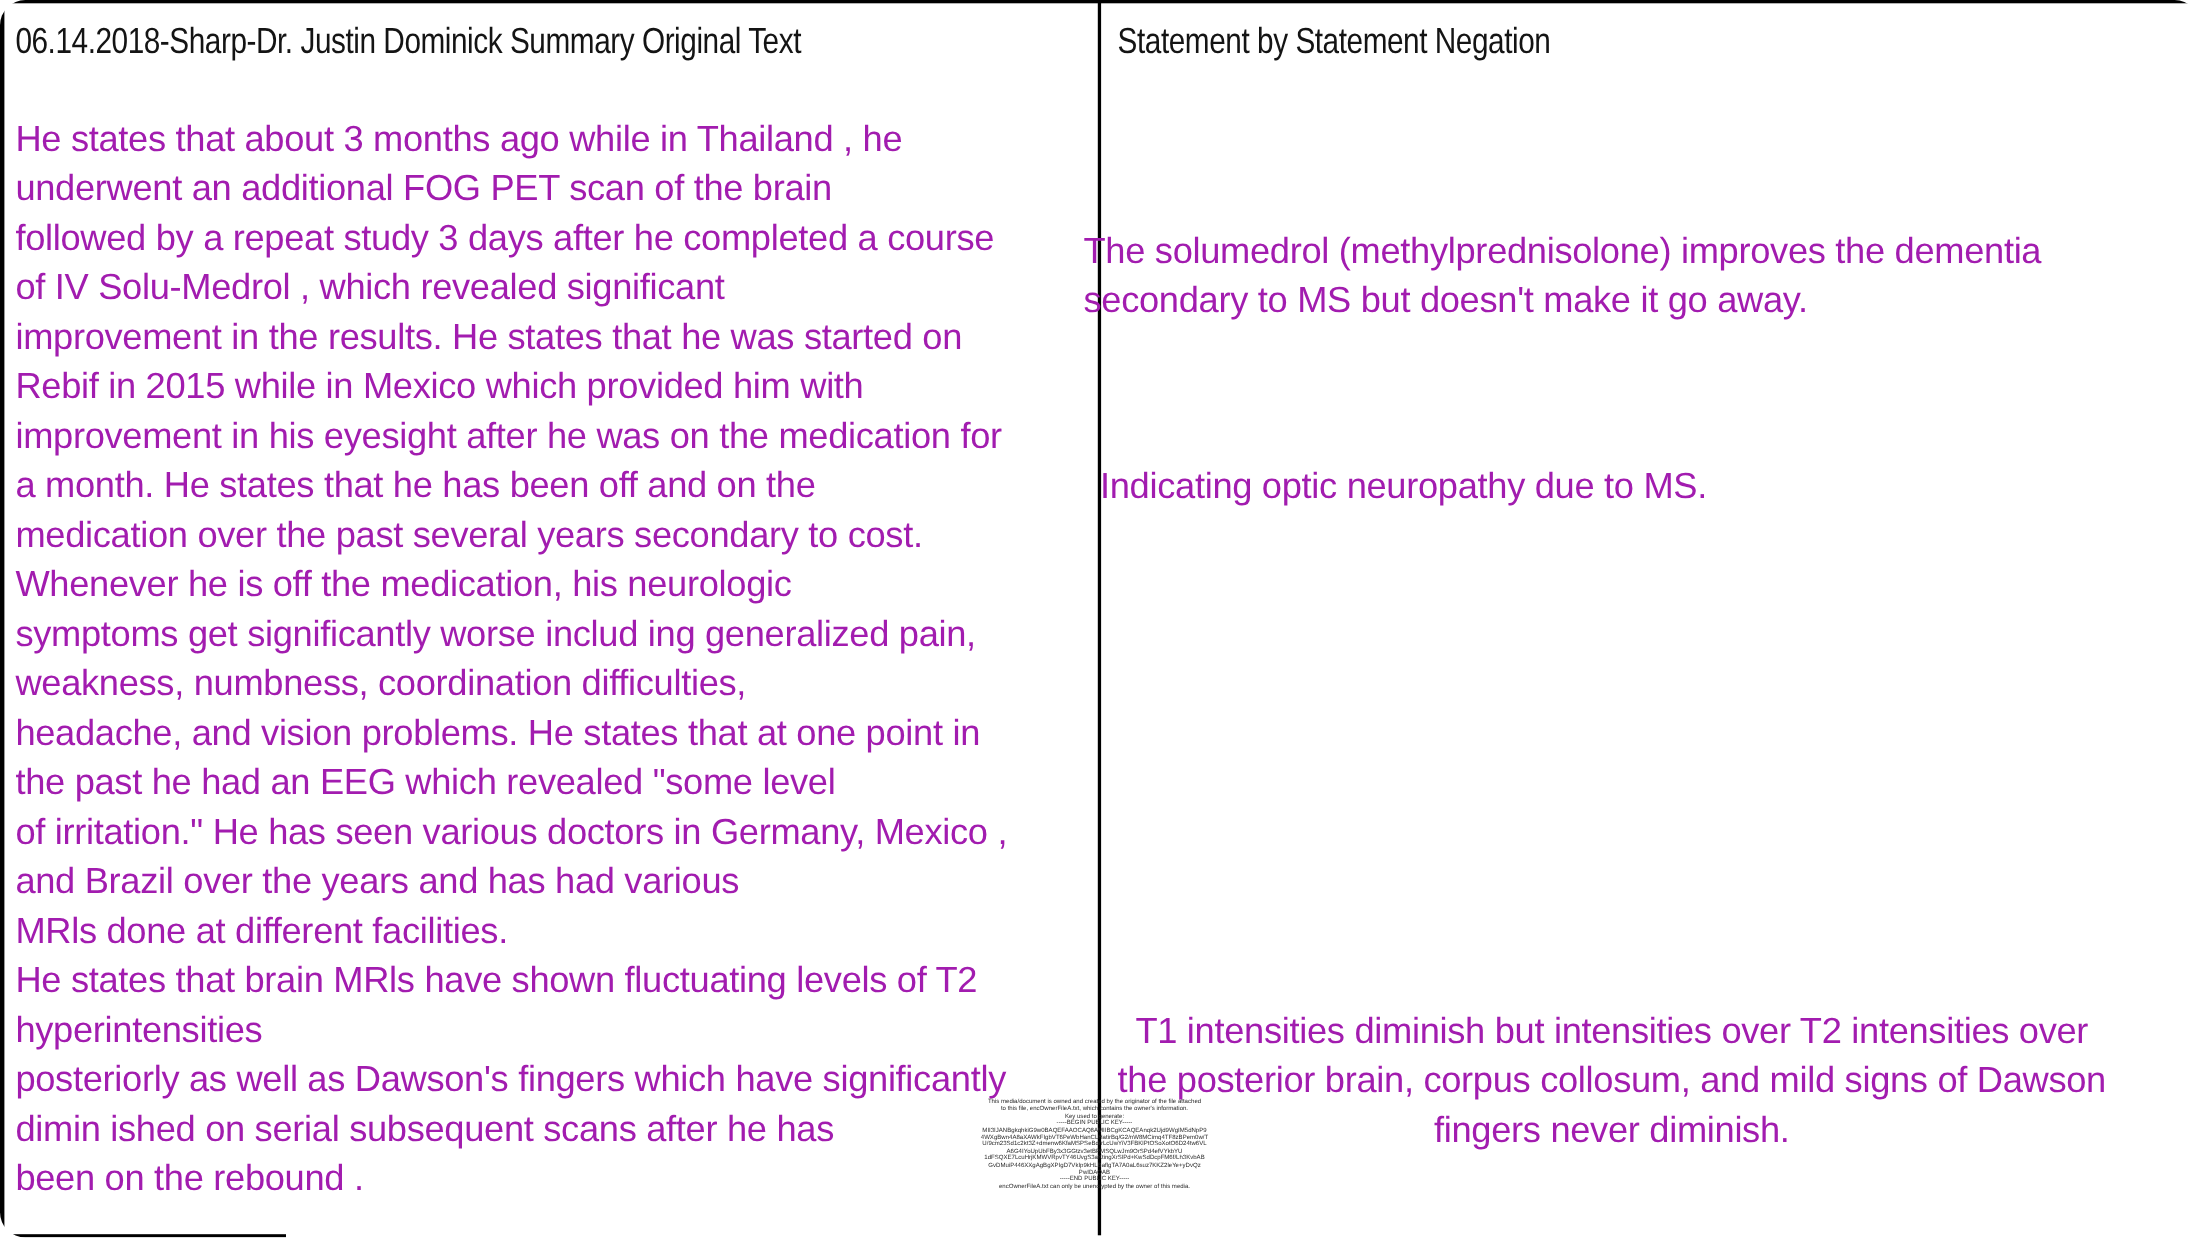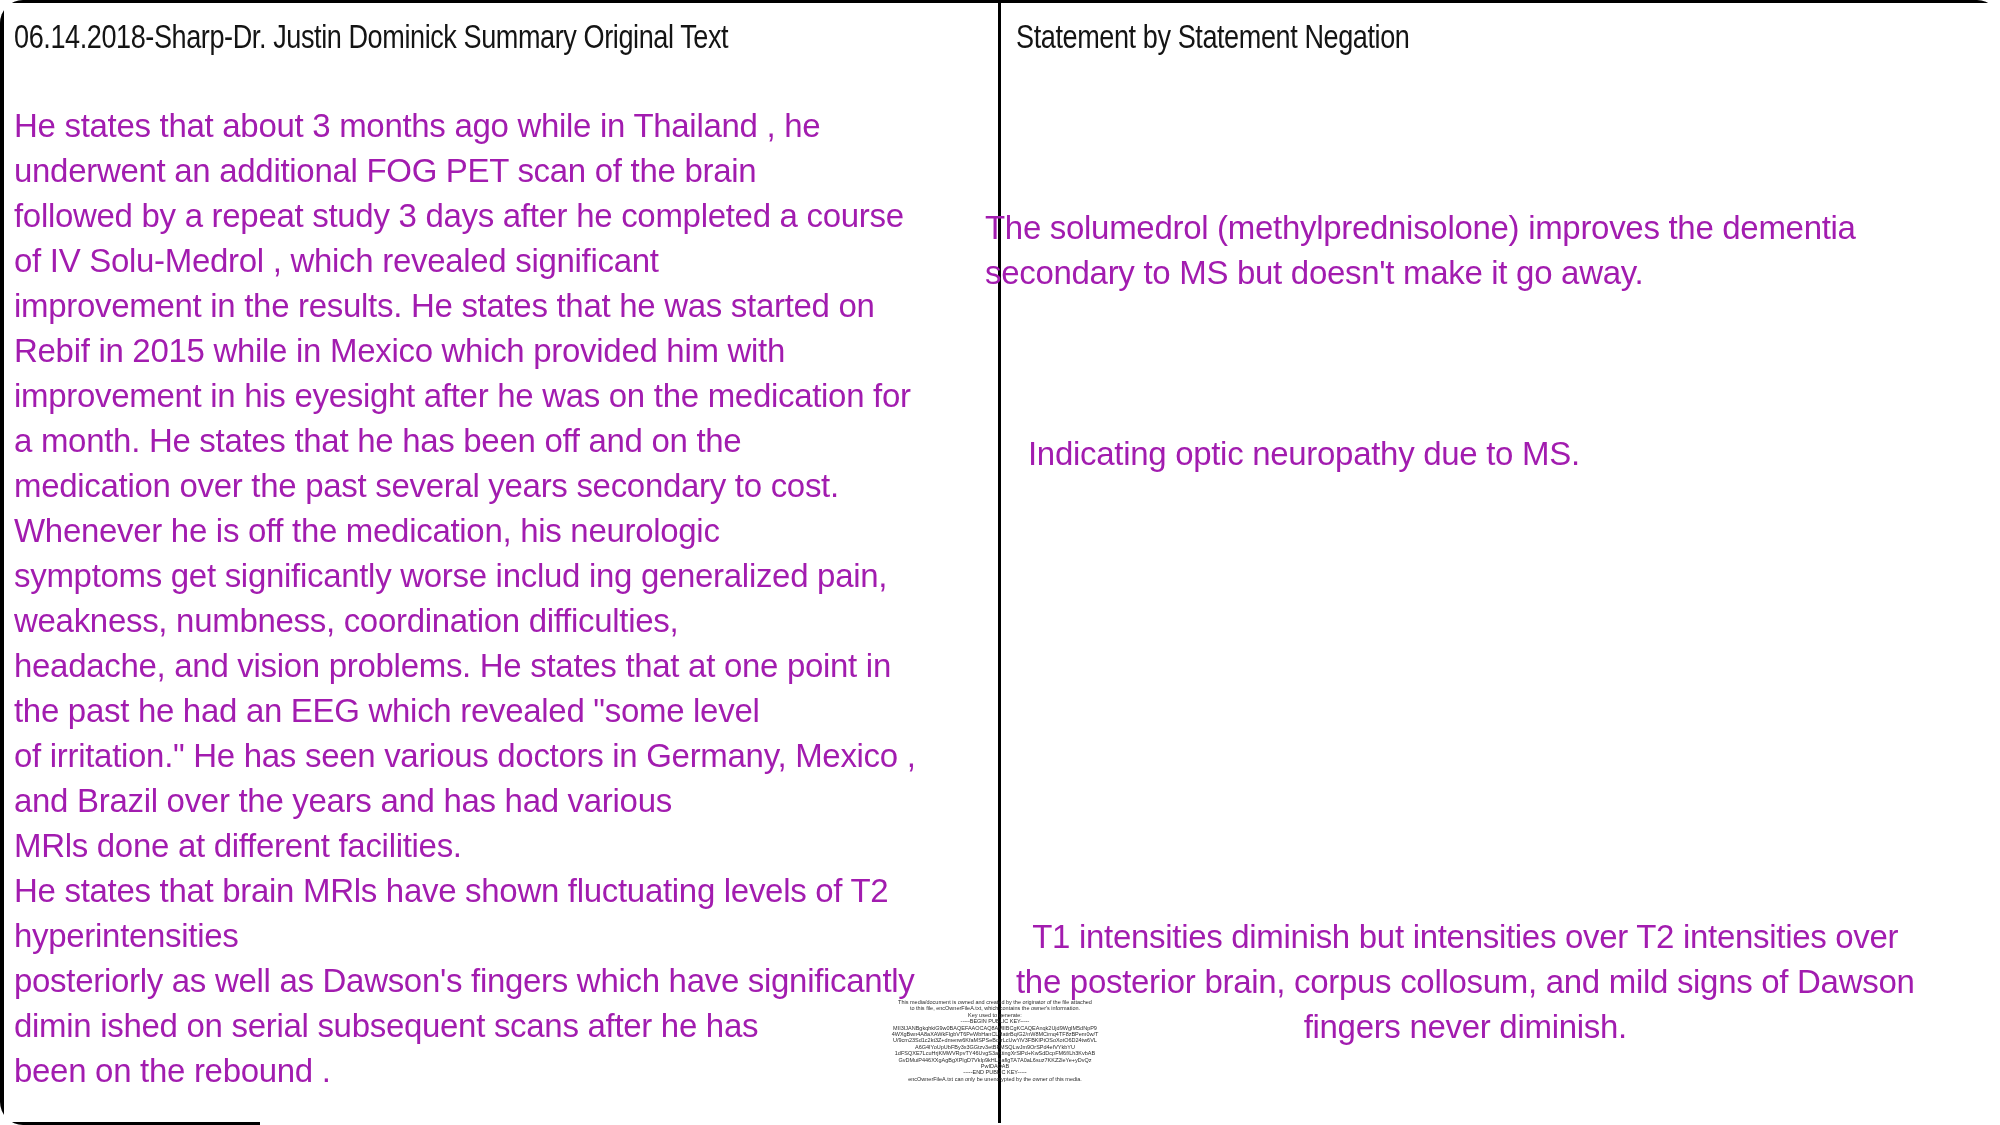--- a/index.html
+++ b/index.html
@@ -86,21 +86,21 @@
 hyperintensities
 posteriorly as well as Dawson's fingers which have significantly
 dimin ished on serial subsequent scans after he has
 been on the rebound .</div>
 
   <div class="cell-title" style="left:1016px;top:16px;">Statement by Statement Negation</div>
 
   <div class="cell-text" style="left:985px;top:194px;margin-top:11px;">The solumedrol (methylprednisolone) improves the dementia
 secondary to MS but doesn't make it go away.</div>
 
-  <div class="cell-text" style="left:1028px;top:419px;margin-top:12px;">Indicating optic neuropathy due to MS.</div>
+  <div class="cell-text" style="left:1000px;top:419px;">Indicating optic neuropathy due to MS.</div>
 
   <div class="cell-text" style="left:1016px;top:914px;text-align:center;">T1 intensities diminish but intensities over T2 intensities over
 the posterior brain, corpus collosum, and mild signs of Dawson
 fingers never diminish.</div>
 
   <div class="micro-notice">This media/document is owned and created by the originator of the file attached
 to this file, encOwnerFileA.txt, which contains the owner's information.
 Key used to generate:
 -----BEGIN PUBLIC KEY-----
 MII3IJANBgkqhkiG9w0BAQEFAAOCAQ8AMIIBCgKCAQEAnqk2Ujd9WgIM5dNpP9

